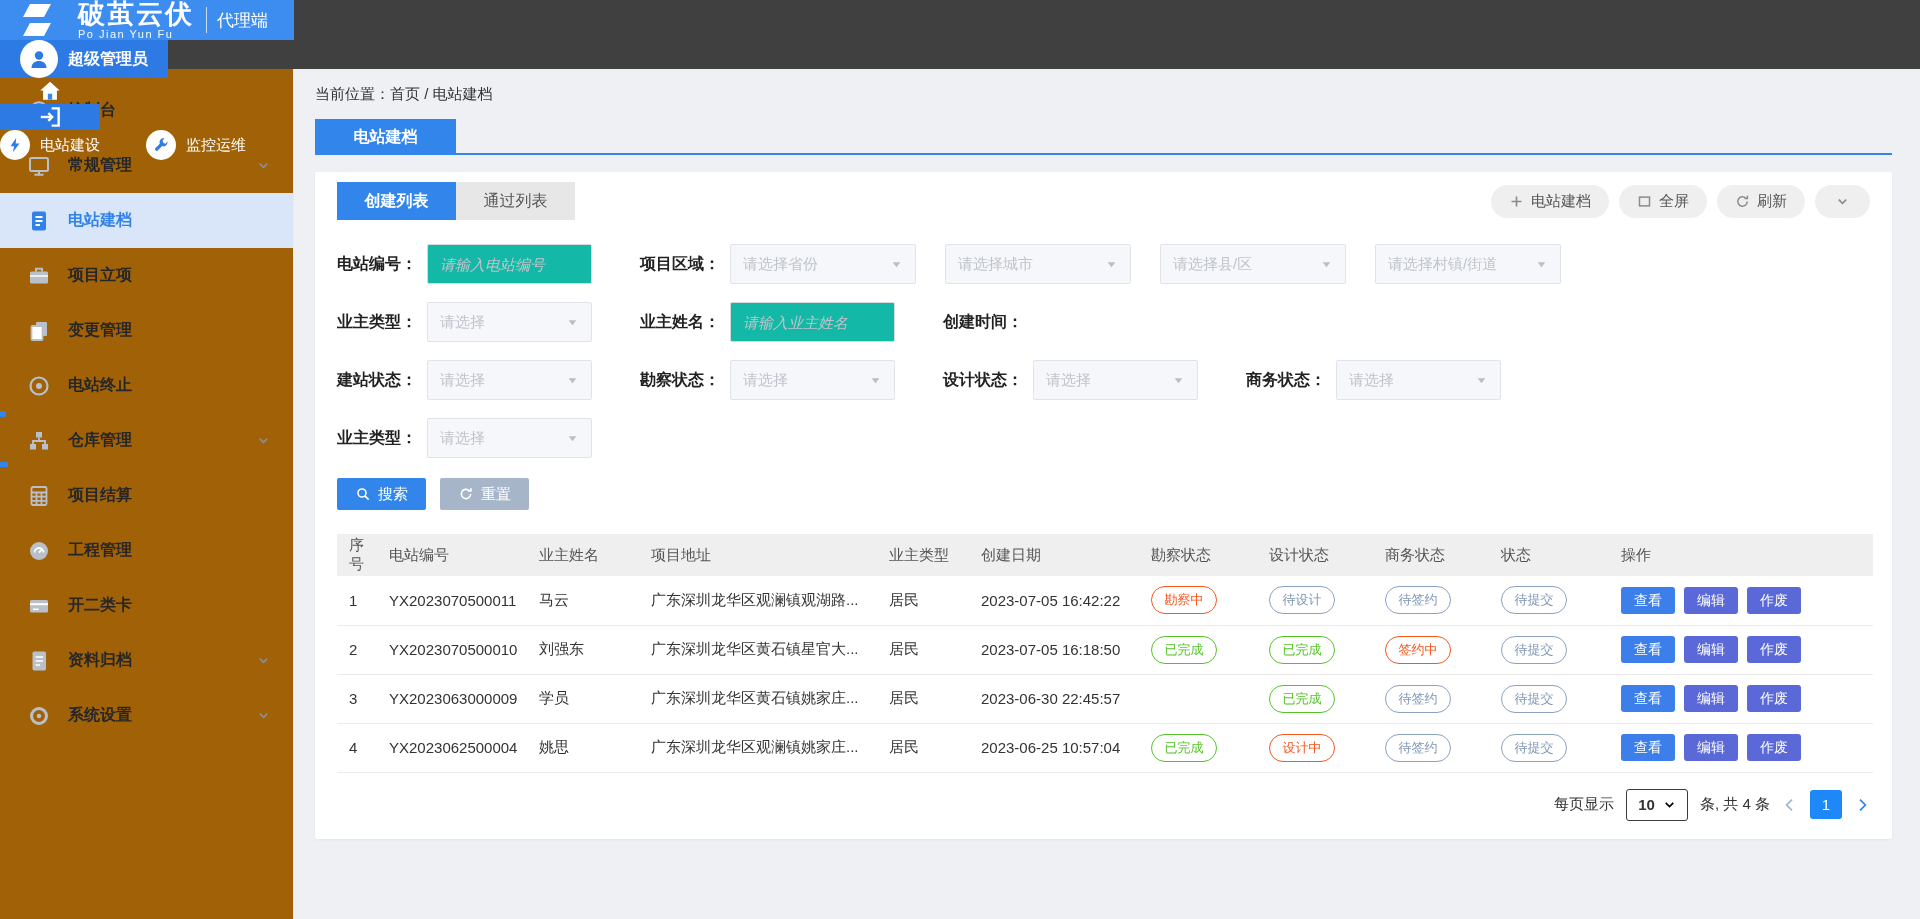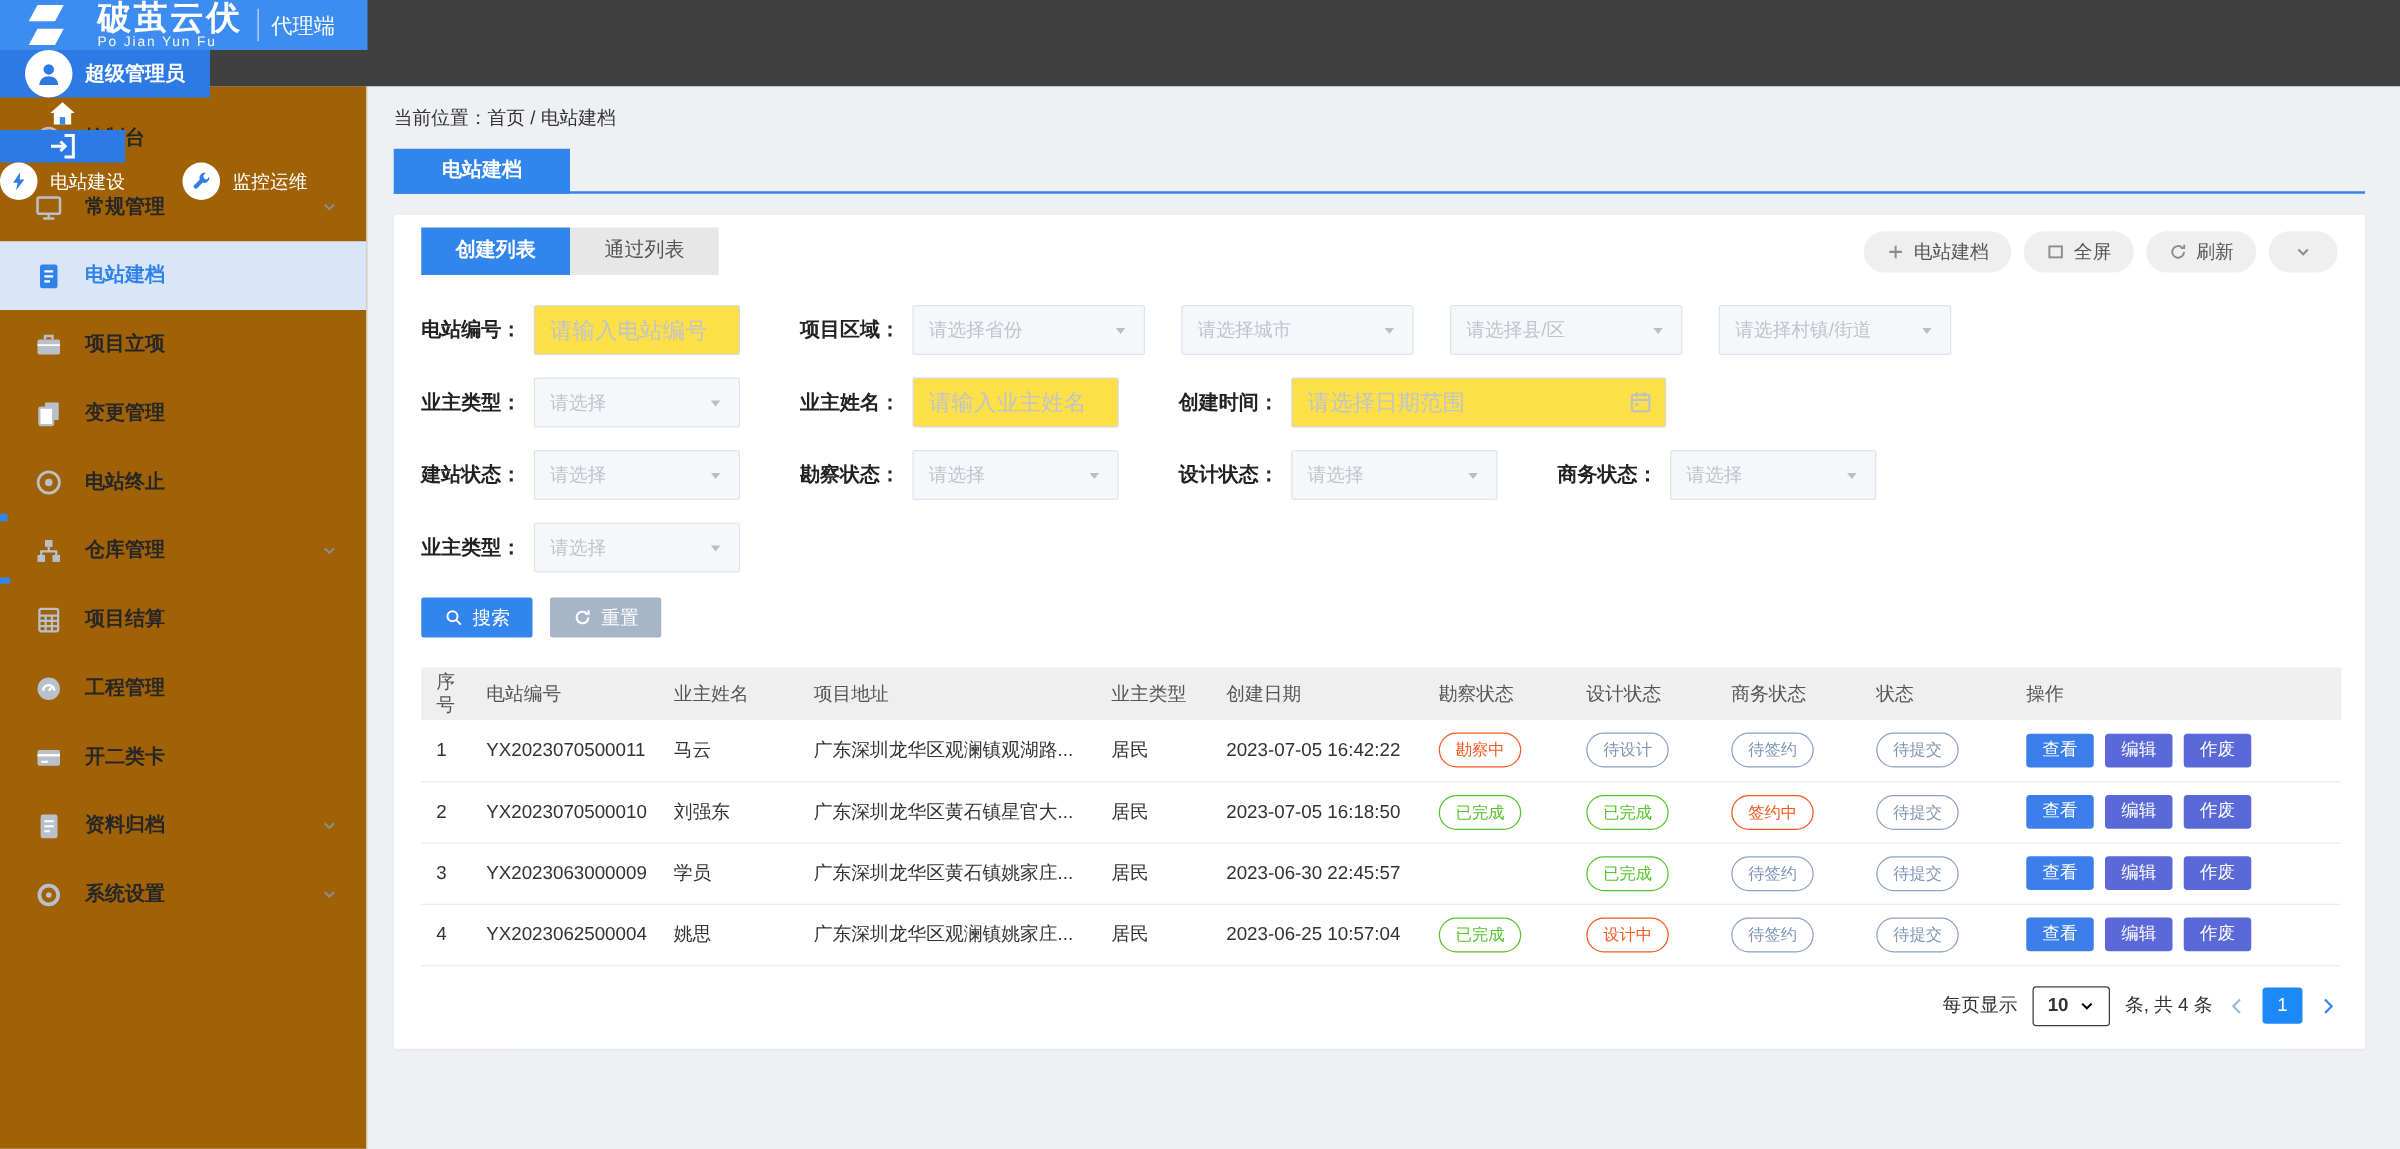--- a/index.html
+++ b/index.html
@@ -59,22 +59,22 @@
     display:flex; align-items:center; gap:7px; padding:0 18px; font-size:15px; cursor:pointer;
     font-family:inherit; }
   .tb-btn .tbi { color:#8b8b8b; display:flex; }
   .tb-btn.narrow { padding:0 20px; }
 
   
   .filters { margin-top:24px; }
   .f-row { display:flex; align-items:center; margin-bottom:18px; }
   .f-group { display:flex; align-items:center; margin-right:48px; }
   .f-label { font-size:16px; font-weight:bold; color:#222; margin-right:10px; white-space:nowrap; }
-  .f-input { height:40px; border:1px solid #d6dae0; border-radius:2px; background:#fde047;
-    font-size:18px; color:#333; padding:0 12px; font-family:inherit; }
+  .f-input { height:40px; border:1px solid #d6dae0; border-radius:2px; background:#14b8a6;
+    font-size:15px; color:#333; padding:0 12px; font-family:inherit;font-style:italic; }
   .f-input::placeholder { color:#c0c4cc; }
   .f-select { height:40px; border:1px solid #e0e4ea; border-radius:2px; background:#f5f7fa;
     display:flex; align-items:center; justify-content:space-between; padding:0 12px; cursor:pointer; }
   .f-select .ph { font-size:15px; color:#c0c4cc; }
   .f-select .arr { color:#b8bec8; margin-left:8px; }
   .f-date { position:relative; }
   .f-date .cal { position:absolute; right:10px; top:9px; }
   .sel-gap { margin-right:29px; }
 
   .btn-row { display:flex; align-items:center; gap:14px; margin-top:20px; }
@@ -431,27 +431,20 @@
                 </svg>
               </span>
             </span>
     </div>
           <div class="f-group">
       <span class="f-label">业主姓名：</span>
             <input class="f-input" style="width: 165px;" placeholder="请输入业主姓名">
     </div>
           <div class="f-group">
       <span class="f-label">创建时间：</span>
-            <span class="f-date"><input class="f-input" style="width: 300px;" placeholder="请选择日期范围"><span class="cal">
-                <svg width="21" height="21" viewBox="0 0 24 24" fill="none" stroke="#b9c0ca" stroke-width="1.8">
-                  <rect x="4" y="5.5" width="16" height="15" rx="1.5"></rect>
-                  <path d="M4 10.2h16M8.5 3.3v4.2M15.5 3.3v4.2"></path>
-                  <rect x="7" y="13" width="3" height="2.5" fill="#b9c0ca" stroke="none"></rect>
-                </svg>
-              </span></span>
     </div>
         </div>
         <div class="f-row">
           <div class="f-group">
       <span class="f-label">建站状态：</span>
             <span class="f-select" style="width:165px">
               <span class="ph">请选择</span>
               <span class="arr">
                 <svg width="13" height="13" viewBox="0 0 24 24" fill="currentColor">
                   <path d="M5 8h14l-7 9z"></path>

